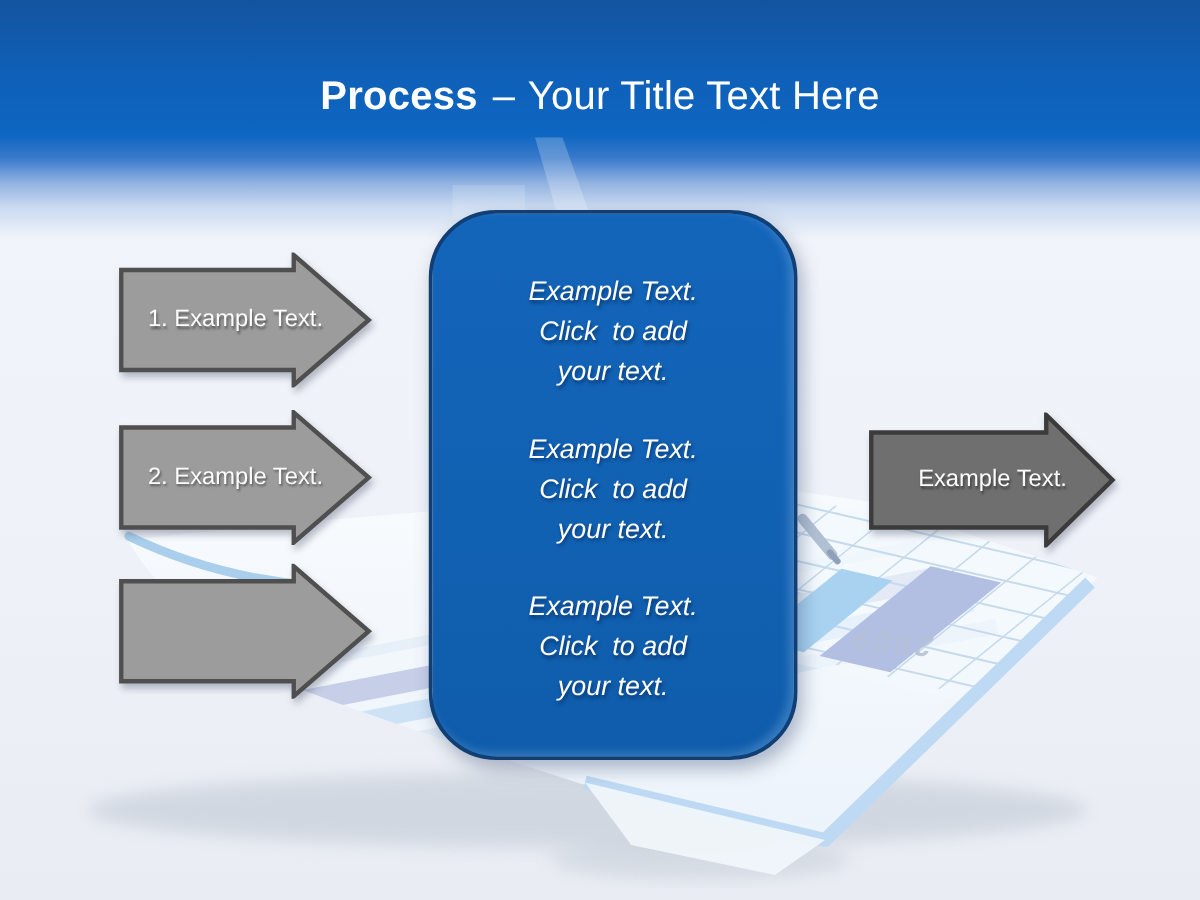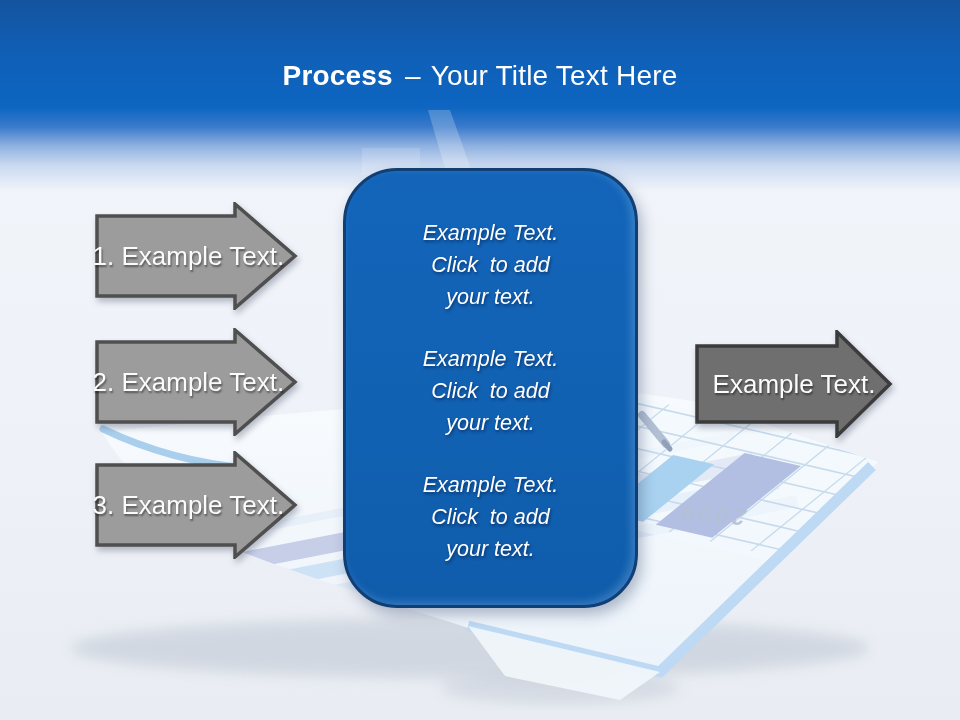--- a/index.html
+++ b/index.html
@@ -12,36 +12,36 @@
   
   .header {
     position:absolute; left:0; top:0; width:960px; height:192px;
     background:linear-gradient(180deg,
       #14549f 0%, #0f5fb6 28%, #0d66c2 56%, #3a7acb 66%,
       #8fb1e0 76%, #c9d9f0 86%, #f2f5fa 100%);
     z-index:1;
   }
   .title {
     position:absolute; left:0; top:52px; width:960px; height:48px;
-    line-height:48px; text-align:center; color:#ffffff; font-size:28px;
+    line-height:48px; text-align:center; color:#ffffff; font-size:32px;
     z-index:5; letter-spacing:0.2px;
   }
   .title .t-bold { font-weight:bold; }
   .title .t-dash { margin:0 10px 0 12px; font-weight:300; }
   .title .t-rest { font-weight:300; }
 
   
   .bg-svg { position:absolute; left:0; top:0; z-index:2; pointer-events:none; }
 
   
   .arrow { position:absolute; z-index:4; }
   .arrow svg { display:block; filter:drop-shadow(2px 4px 3px rgba(60,70,95,0.35)); }
   .arrow .label {
     position:absolute; top:0; bottom:0; display:flex; align-items:center;
-    justify-content:center; color:#fbfbfb; font-size:26px;
+    justify-content:center; color:#fbfbfb; font-size:19px;
     text-shadow:1px 2px 2px rgba(0,0,0,0.45); white-space:nowrap;
   }
   .arrow-left .label  { left:2%;  right:10%; }
   .arrow-right .label { left:4%;  right:4%;  }
   .arrow-1 { left:95px;  top:202px; }
   .arrow-2 { left:95px;  top:328px;text-align:right; }
   .arrow-3 { left:95px;  top:451px; }
   .arrow-r { left:695px; top:330px; }
 
   
@@ -154,21 +154,20 @@
     <svg width="203" height="108" viewBox="0 0 203 108">
       <polygon points="2,14 140,14 140,2 200,54 140,106 140,94 2,94" fill="#9c9c9c" stroke="#4f4f4f" stroke-width="3.5" stroke-linejoin="miter"></polygon>
     </svg>
     <span class="label">2. Example Text.</span>
   </div>
 
   <div class="arrow arrow-left arrow-3">
     <svg width="203" height="108" viewBox="0 0 203 108">
       <polygon points="2,14 140,14 140,2 200,54 140,106 140,94 2,94" fill="#9c9c9c" stroke="#4f4f4f" stroke-width="3.5" stroke-linejoin="miter"></polygon>
     </svg>
-    <span class="label">3. Example Text.</span>
   </div>
 
   <div class="center-box">
     <div class="box-block">Example Text.
 Click  to add
 your text.</div>
     <div class="box-block">Example Text.
 Click  to add
 your text.</div>
     <div class="box-block">Example Text.

